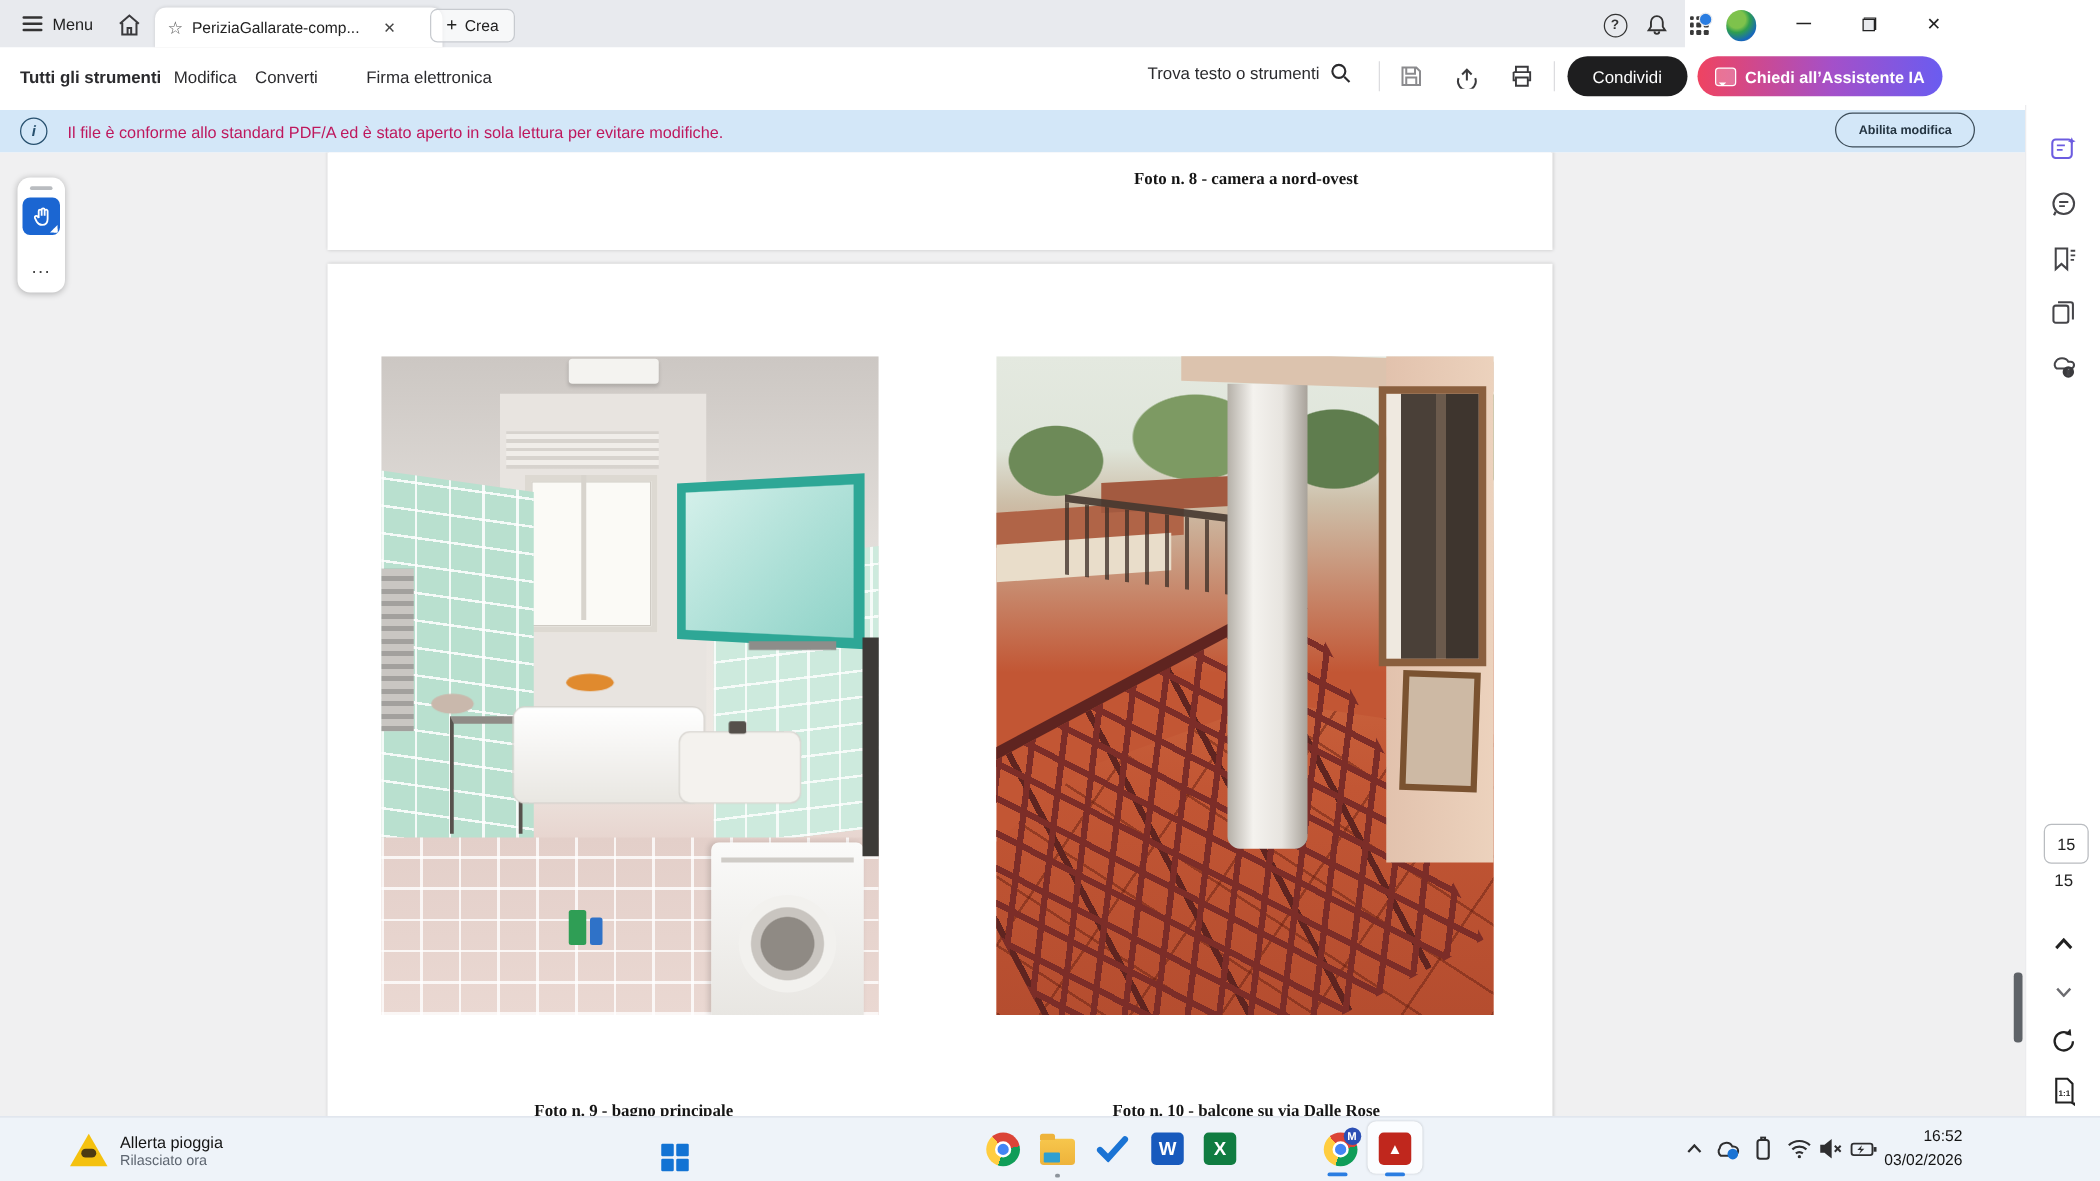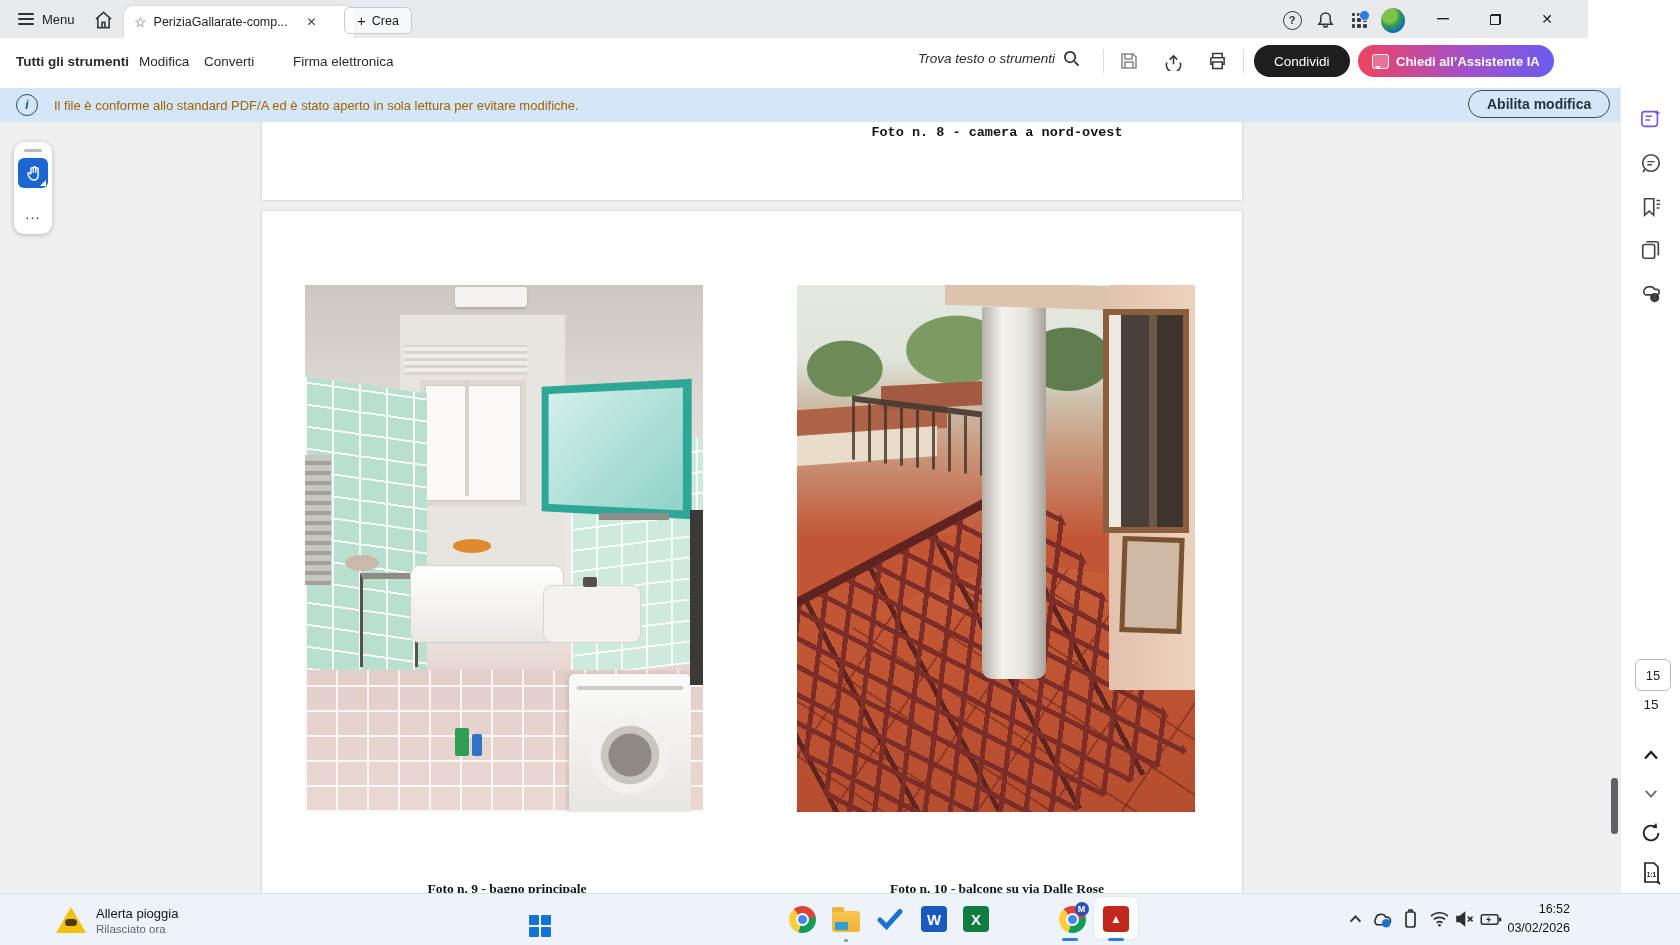--- a/index.html
+++ b/index.html
@@ -2,21 +2,21 @@
 <html><head>
 <meta charset="utf-8">
 <style>
   html,body{margin:0;padding:0;background:#555;}
   .screen{position:relative;width:1680px;height:945px;background:#fff;overflow:hidden;
     font-family:"Liberation Sans",sans-serif;color:#2c2c2e;}
   .abs{position:absolute;}
   .ic{display:flex;align-items:center;justify-content:center;}
 
   
-  .titlebar{left:0;top:0;width:1588px;height:38px;background:#e8eaee;}
+  .titlebar{left:0;top:0;width:1348px;height:38px;background:#e8eaee;}
   .menu-btn{left:10px;top:4px;height:30px;padding:0 8px;display:flex;align-items:center;gap:8px;
     font-size:13px;color:#222;border-radius:4px;cursor:pointer;}
   .hamburger{width:16px;height:12px;display:flex;flex-direction:column;justify-content:space-between;}
   .hamburger i{display:block;height:2px;background:#333;border-radius:1px;}
   .home-btn{left:90px;top:7px;width:26px;height:26px;border-radius:4px;}
   .doc-tab{left:124px;top:6px;width:210px;height:32px;background:#fff;border-radius:9px 9px 0 0;
     display:flex;align-items:center;padding:0 10px;box-shadow:0 0 3px rgba(0,0,0,.12);}
   .doc-tab .star{font-size:14px;color:#555;margin-right:7px;}
   .doc-tab .t-title{font-size:12.5px;color:#1f1f1f;white-space:nowrap;overflow:hidden;
     text-overflow:ellipsis;max-width:145px;flex:1;}
@@ -35,38 +35,38 @@
   .win-ctl{top:0;width:46px;height:38px;color:#222;font-size:14px;}
   .restore-glyph{position:relative;width:11px;height:11px;}
   .restore-glyph i{position:absolute;border:1.3px solid #222;width:8px;height:8px;display:block;}
   .restore-glyph i:first-child{right:0;top:0;}
   .restore-glyph i:last-child{left:0;bottom:0;background:#e8eaee;}
 
   
   .toolbar{left:0;top:38px;width:1680px;height:46px;background:#fff;}
   .tm-item{top:0;height:46px;display:flex;align-items:center;font-size:13.5px;color:#2b2b2e;
     padding:0 4px;cursor:pointer;}
-  .find-box{display:flex;align-items:center;gap:8px;font-size:13.5px;color:#2b2b2e;cursor:pointer;font-style:italic;}
+  .find-box{display:flex;align-items:center;gap:8px;font-size:13.5px;color:#2b2b2e;cursor:pointer;}
   .v-div{top:11px;width:1px;height:24px;background:#dcdcdf;}
   .icon-btn{top:8px;width:30px;height:30px;border-radius:5px;color:#3a3a3d;}
   .share-btn{left:1254px;top:7px;height:32px;padding:0 20px;border-radius:16px;background:#1e1e1f;
     color:#fff;font-size:13.5px;display:flex;align-items:center;}
   .ai-btn{left:1358px;top:7px;height:32px;padding:0 14px;border-radius:16px;
     background:linear-gradient(90deg,#ef4361,#a450c9 55%,#6a5cf0);color:#fff;font-size:13px;
     font-weight:bold;display:flex;align-items:center;gap:7px;}
   .ai-chip{width:15px;height:13px;border:1.6px solid #fff;border-radius:3px;position:relative;background:rgba(255,255,255,.25);}
   .ai-chip:after{content:"";position:absolute;left:2px;bottom:-4px;border:3px solid transparent;border-top-color:#fff;}
 
   
   .notice{left:0;top:88px;width:1628px;height:34px;background:#d3e7f8;display:flex;align-items:center;}
   .info-circle{margin-left:16px;width:20px;height:20px;border:1.7px solid #27506e;border-radius:50%;
     color:#27506e;font-size:12px;font-style:italic;font-weight:bold;flex:none;}
-  .notice-text{margin-left:16px;font-size:13px;color:#a16207;}
+  .notice-text{margin-left:16px;font-size:13px;color:#be185d;}
   .enable-btn{position:absolute;left:1468px;top:2px;height:28px;padding:0 18px;border:1.6px solid #3c4c58;
-    border-radius:15px;font-size:14px;font-weight:bold;color:#243441;display:flex;align-items:center;background:transparent;}
+    border-radius:15px;font-size:10px;font-weight:bold;color:#243441;display:flex;align-items:center;background:transparent;}
 
   
   .docarea{left:0;top:122px;width:1620px;height:771px;background:#f0f0f1;overflow:hidden;}
   .page{background:#fff;box-shadow:0 0 3px rgba(0,0,0,.18);}
   .cap{position:absolute;font-family:"Liberation Serif",serif;font-weight:bold;font-size:13.5px;
     color:#151515;text-align:center;width:490px;}
   .tool-pill{left:14px;top:20px;width:38px;height:92px;background:#fff;border-radius:10px;
     box-shadow:0 1px 5px rgba(0,0,0,.25);}
   .pill-handle{left:10px;top:7px;width:18px;height:3px;border-radius:2px;background:#b9bcc0;}
   .hand-btn{left:4px;top:16px;width:30px;height:30px;border-radius:6px;background:#1b66d2;color:#fff;}
@@ -232,21 +232,21 @@
 
   <div class="abs notice">
     <span class="info-circle ic">i</span>
     <span class="notice-text">Il file è conforme allo standard PDF/A ed è stato aperto in sola lettura per evitare modifiche.</span>
     <button class="enable-btn">Abilita modifica</button>
   </div>
 
   <div class="abs docarea">
 
     <div class="abs page" style="left:262px;top:-8px;width:980px;height:86px;">
-      <div class="cap" style="left:490px;top:11px;font-family:Liberation Mono, monospace;">Foto n. 8 - camera a nord-ovest</div>
+      <div class="cap" style="left:490px;top:21px;">Foto n. 8 - camera a nord-ovest</div>
     </div>
 
     <div class="abs page" style="left:262px;top:89px;width:980px;height:690px;">
 
       <div class="photo" style="left:43px;top:74px;">
         <div style="inset:0;background:linear-gradient(180deg,#ccc7c3,#e9e5e1 38%,#efe9e4 62%,#e6d2cc 75%);"></div>
         <div style="left:150px;top:2px;width:72px;height:20px;background:#f4f3f0;border-radius:3px;box-shadow:0 2px 3px rgba(0,0,0,.15);"></div>
         <div style="left:95px;top:30px;width:165px;height:285px;background:#e8e4e0;"></div>
         <div style="left:100px;top:60px;width:122px;height:30px;background:repeating-linear-gradient(0deg,#d7d3ce 0 3px,#f0ede9 3px 7px);"></div>
         <div style="left:115px;top:95px;width:96px;height:116px;background:#fbfaf6;border:5px solid #ddd9d2;

